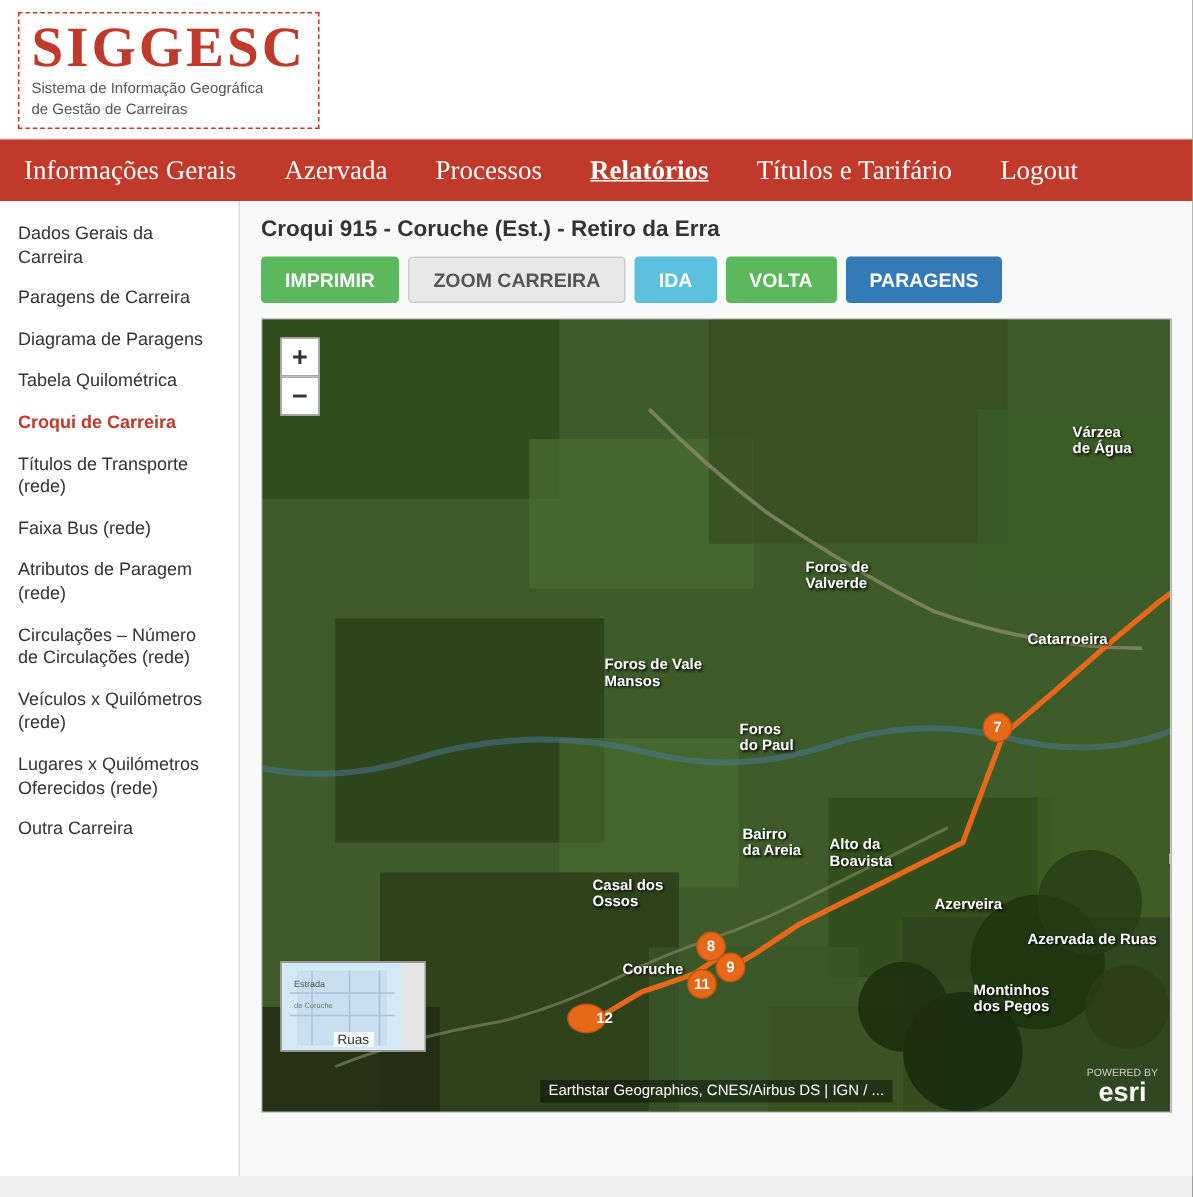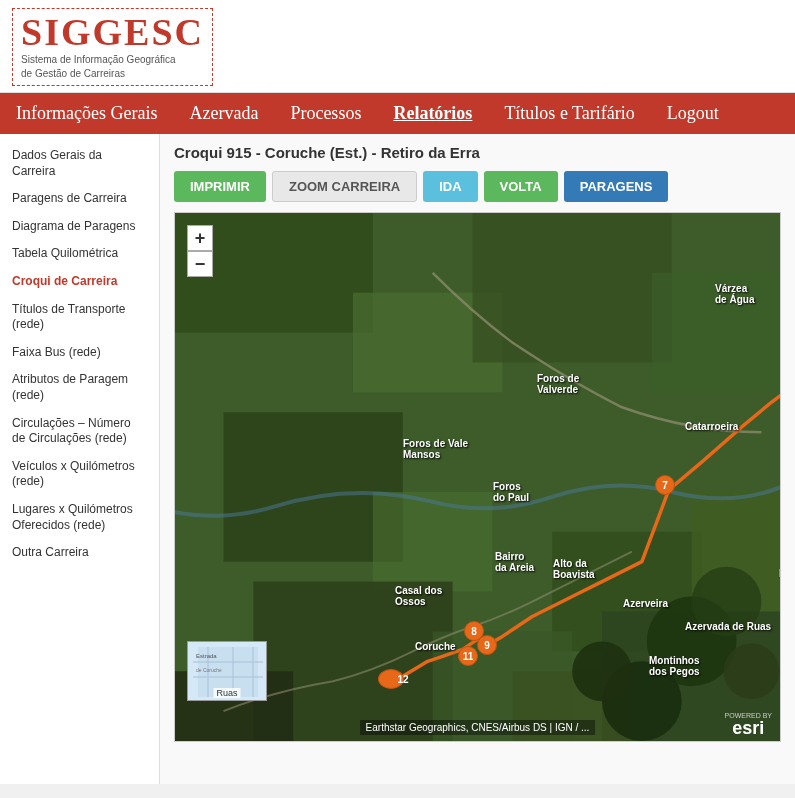--- a/index.html
+++ b/index.html
@@ -40,21 +40,21 @@
     .map-container { position: relative; width: 100%; height: 530px; border: 1px solid #ccc; overflow: hidden; background: #2d4a1e; }
 
     
     .map-canvas { position: absolute; inset: 0; }
 
     
     .map-controls { position: absolute; top: 12px; left: 12px; display: flex; flex-direction: column; gap: 0; z-index: 10; }
     .map-ctrl-btn { width: 26px; height: 26px; background: #fff; border: 1px solid #aaa; display: flex; align-items: center; justify-content: center; font-size: 18px; font-weight: bold; cursor: pointer; color: #333; line-height: 1; }
 
     
-    .mini-map { position: absolute; bottom: 40px; left: 12px; width: 80px; height: 60px; background: #e5e5e5; border: 1px solid #999; z-index: 10; overflow: hidden; }
+    .mini-map { position: absolute; bottom: 40px; left: 12px; width: 97px; height: 60px; background: #e5e5e5; border: 1px solid #999; z-index: 10; overflow: hidden; }
     .mini-map-label { position: absolute; bottom: 2px; left: 50%; transform: translateX(-50%); font-size: 9px; color: #333; background: rgba(255,255,255,0.8); padding: 0 3px; }
 
     
     .map-attribution { position: absolute; bottom: 6px; left: 50%; transform: translateX(-50%); font-size: 10px; color: #fff; background: rgba(0,0,0,0.4); padding: 2px 6px; z-index: 10; white-space: nowrap; }
 
     
     .esri-logo { position: absolute; bottom: 4px; right: 8px; z-index: 10; display: flex; flex-direction: column; align-items: center; }
     .esri-powered { font-size: 7px; color: #ccc; }
     .esri-text { font-size: 18px; font-weight: bold; color: #fff; font-family: 'Arial', sans-serif; line-height: 1; }
 

